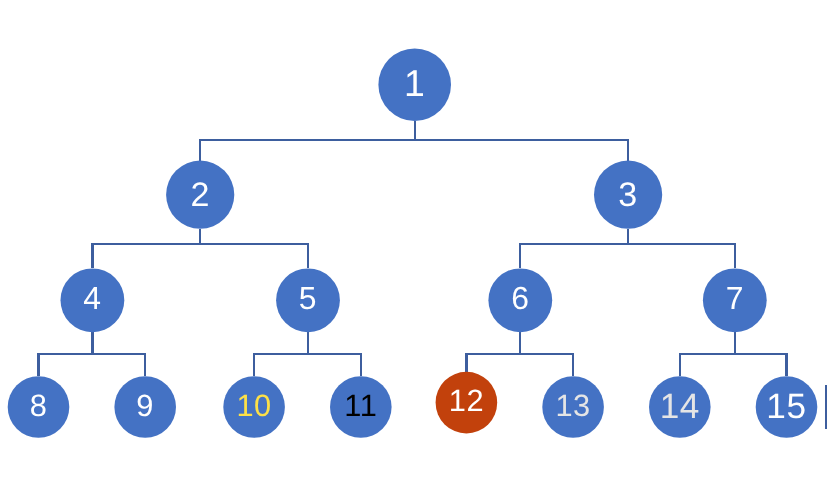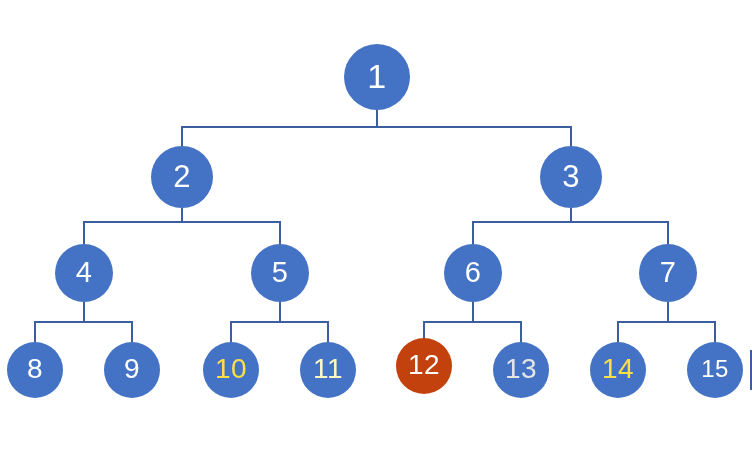--- a/index.html
+++ b/index.html
@@ -105,32 +105,32 @@
       </div>
       <div class="tree-node" style="left: 7px; top: 342px; width: 56px; height: 56px; background: rgb(68, 114, 196); color: rgb(255, 255, 255); font-size: 28px;">
         <span>8</span>
       </div>
       <div class="tree-node" style="left: 104px; top: 342px; width: 56px; height: 56px; background: rgb(68, 114, 196); color: rgb(255, 255, 255); font-size: 28px;">
         <span>9</span>
       </div>
       <div class="tree-node" style="left: 203px; top: 342px; width: 56px; height: 56px; background: rgb(68, 114, 196); color: #fde047; font-size: 28px;">
         <span>10</span>
       </div>
-      <div class="tree-node" style="left: 300px; top: 342px; width: 56px; height: 56px; background: rgb(68, 114, 196); color: #fef9c3; font-size: 28px;">
+      <div class="tree-node" style="left: 300px; top: 342px; width: 56px; height: 56px; background: rgb(68, 114, 196); color: #000000; font-size: 28px;">
         <span>11</span>
       </div>
       <div class="tree-node" style="left: 396px; top: 338px; width: 56px; height: 56px; background: #c2410c; color: rgb(255, 255, 255); font-size: 28px;">
         <span>12</span>
       </div>
       <div class="tree-node" style="left: 493px; top: 342px; width: 56px; height: 56px; background: rgb(68, 114, 196); color: #e5e5e5; font-size: 28px;">
         <span>13</span>
       </div>
-      <div class="tree-node" style="left: 590px; top: 342px; width: 56px; height: 56px; background: rgb(68, 114, 196); color: #fde047; font-size: 28px; align-items: center;">
+      <div class="tree-node" style="left: 590px; top: 342px; width: 56px; height: 56px; background: rgb(68, 114, 196); color: #e5e5e5; font-size: 32px; align-items: center;">
         <span>14</span>
       </div>
-      <div class="tree-node" style="left: 687px; top: 342px; width: 56px; height: 56px; background: rgb(68, 114, 196); color: rgb(255, 255, 255); font-size: 24px;">
+      <div class="tree-node" style="left: 687px; top: 342px; width: 56px; height: 56px; background: rgb(68, 114, 196); color: rgb(255, 255, 255); font-size: 32px;">
         <span>15</span>
       </div>
     </div>
 
   <div class="right-edge-artifact" style="top: 350px; height: 40px; background: rgb(61, 94, 158);"></div>
 
 </div>
 
 </body></html>

